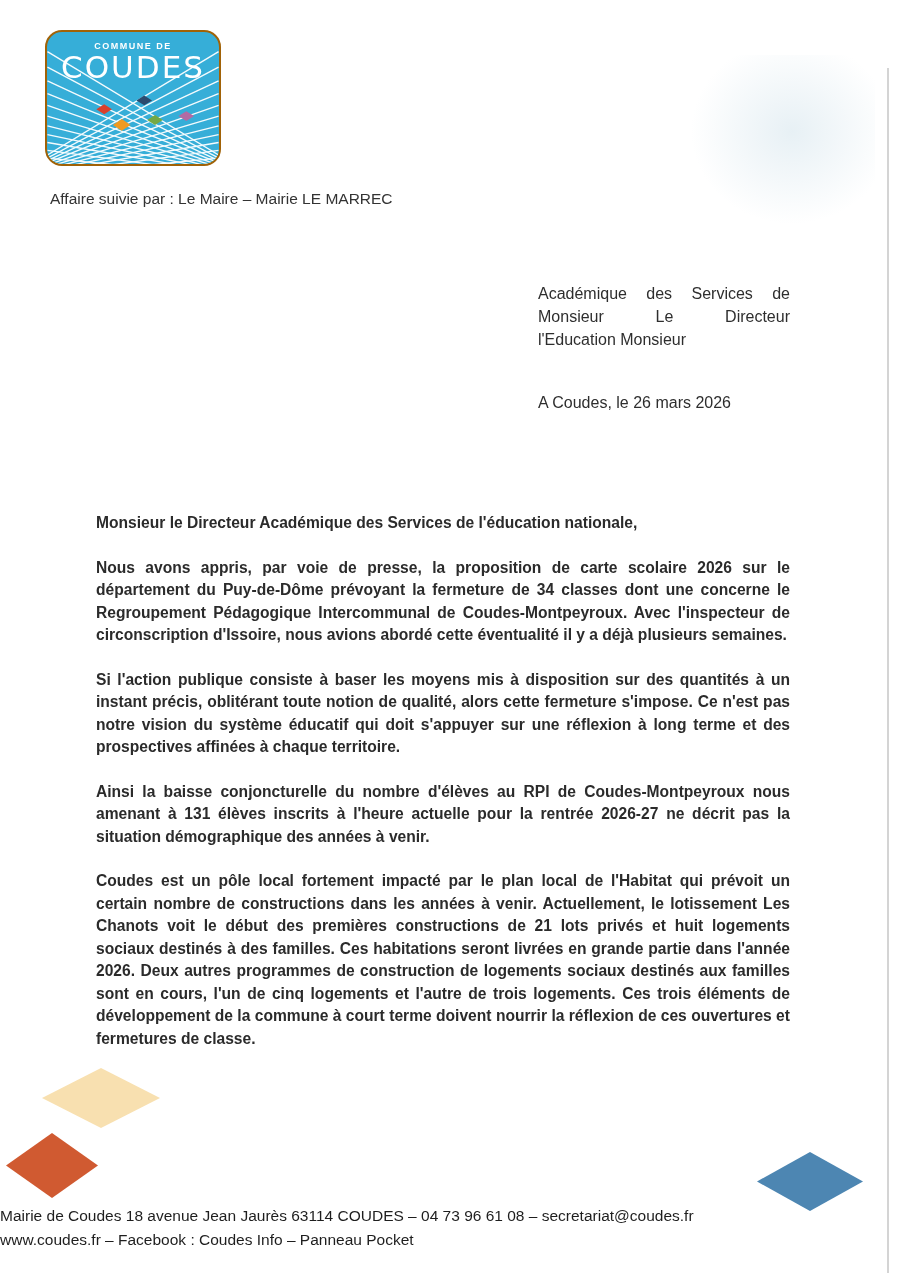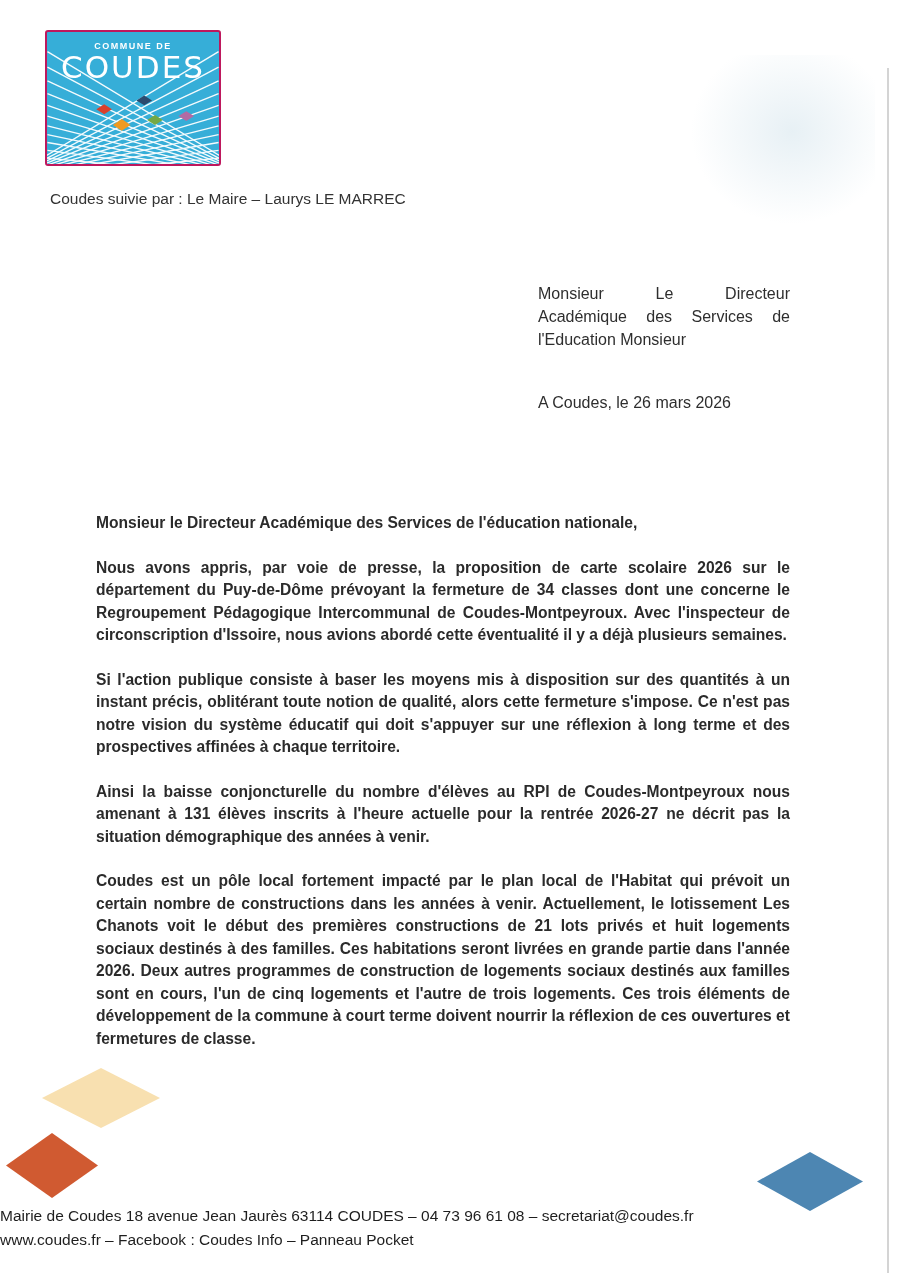--- a/index.html
+++ b/index.html
@@ -12,22 +12,22 @@
     overflow: hidden;
     font-family: "Liberation Sans", sans-serif;
     color: #2c2c2c;
   }
 
   
   .logo {
     position: absolute;
     left: 45px; top: 30px;
     width: 176px; height: 136px;
-    border-radius: 3px;
-    border: 2px solid #be185d;
+    border-radius: 17px;
+    border: 2px solid #a16207;
     box-sizing: border-box;
     overflow: hidden;
   }
   .logo svg { position: absolute; left: 0; top: 0; }
   .logo-text {
     position: absolute; left: 0; right: 0; text-align: center;
     color: #ffffff; z-index: 2;
   }
   .logo-small { top: 9px; font-size: 9px; letter-spacing: 1.5px; font-weight: bold; }
   .logo-large { top: 17px; font-size: 31px; letter-spacing: 2px; font-weight: normal; font-family: "DejaVu Sans", sans-serif; }
@@ -118,25 +118,25 @@
         <line x1="215" y1="150" x2="0" y2="129"></line>
       </g>
       <polygon points="50,79 58,74 66,79 58,84" fill="#d9402c"></polygon>
       <polygon points="91,70 99,65 107,70 99,75" fill="#2c4a6e"></polygon>
       <polygon points="67,95 76,89 85,95 76,101" fill="#f09a1f"></polygon>
       <polygon points="102,90 110,85 118,90 110,95" fill="#74a844"></polygon>
       <polygon points="134,86 142,81 150,86 142,91" fill="#b26ba4"></polygon>
     </svg>
   </div>
 
-  <div class="affaire">Coudes suivie par : Le Maire – Laurys LE MARREC</div>
+  <div class="affaire">Affaire suivie par : Le Maire – Mairie LE MARREC</div>
 
   <div class="recipient">
+    <div class="just">Académique des Services de</div>
     <div class="just">Monsieur Le Directeur</div>
-    <div class="just">Académique des Services de</div>
     <div class="last">l'Education Monsieur</div>
   </div>
 
   <div class="dateline">A Coudes, le 26 mars 2026</div>
 
   <div class="body-block">
     <p class="salutation">Monsieur le Directeur Académique des Services de l'éducation nationale,</p>
     <p>Nous avons appris, par voie de presse, la proposition de carte scolaire 2026 sur le département du Puy-de-Dôme prévoyant la fermeture de 34 classes dont une concerne le Regroupement Pédagogique Intercommunal de Coudes-Montpeyroux. Avec l'inspecteur de circonscription d'Issoire, nous avions abordé cette éventualité il y a déjà plusieurs semaines.</p>
     <p>Si l'action publique consiste à baser les moyens mis à disposition sur des quantités à un instant précis, oblitérant toute notion de qualité, alors cette fermeture s'impose. Ce n'est pas notre vision du système éducatif qui doit s'appuyer sur une réflexion à long terme et des prospectives affinées à chaque territoire.</p>
     <p>Ainsi la baisse conjoncturelle du nombre d'élèves au RPI de Coudes-Montpeyroux nous amenant à 131 élèves inscrits à l'heure actuelle pour la rentrée 2026-27 ne décrit pas la situation démographique des années à venir.</p>

